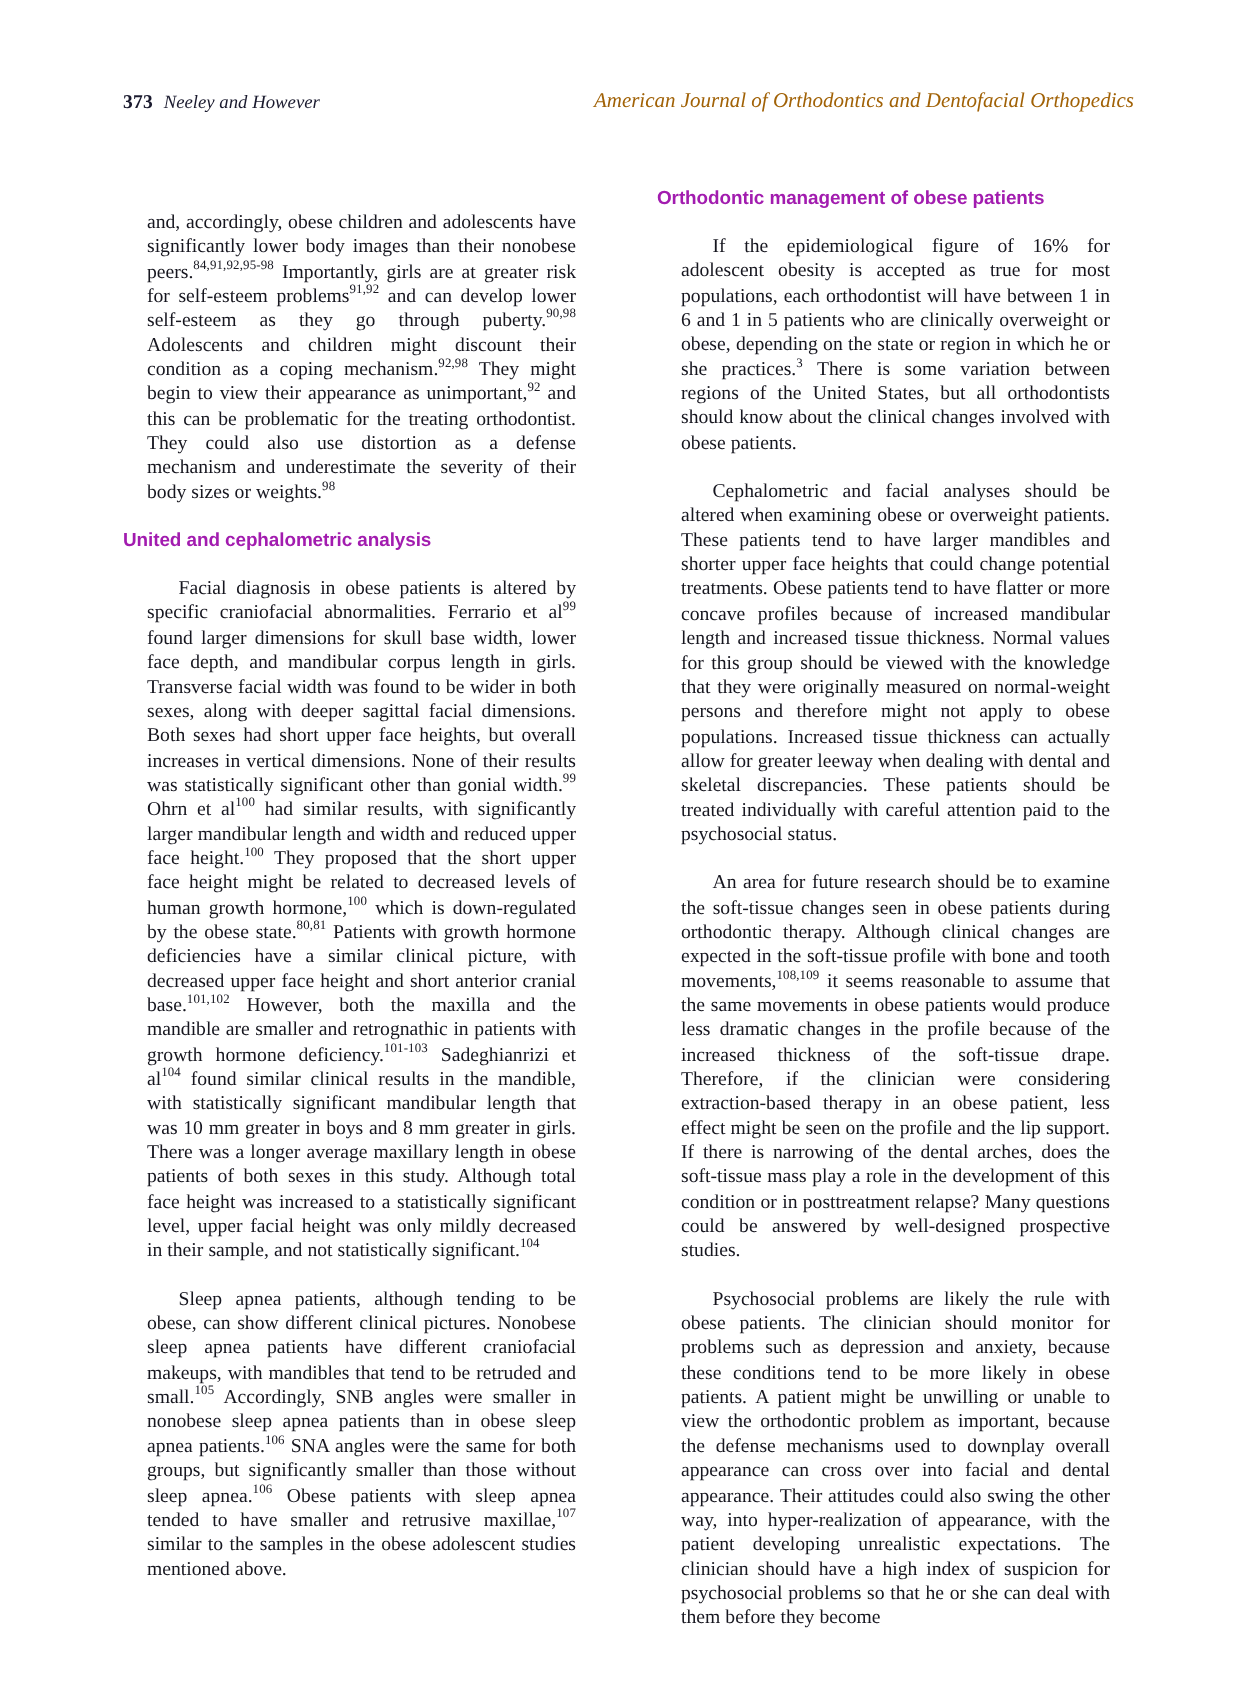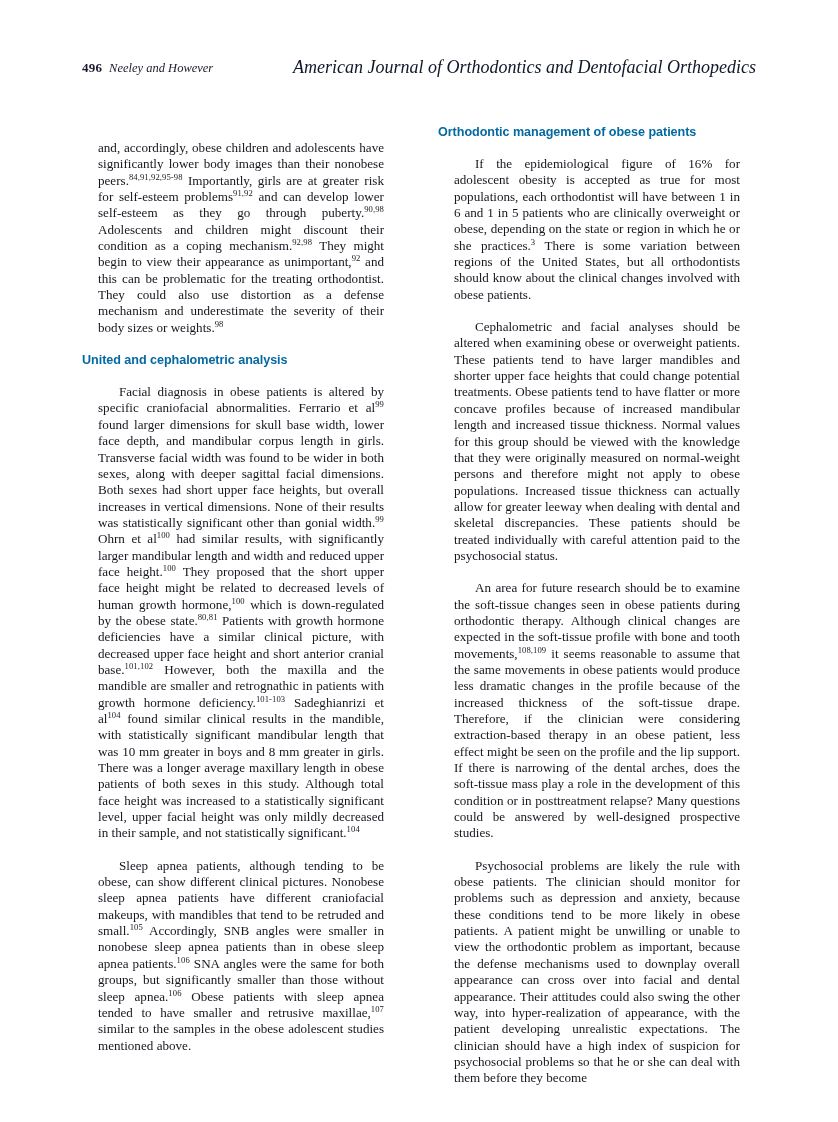--- a/index.html
+++ b/index.html
@@ -43,22 +43,22 @@
     font-size: 12.5px;
     margin-left: 7px;
   }
   .rh-right {
     position: absolute;
     right: 0;
     top: 0;
     text-align: right;
     font-family: "Liberation Serif", serif;
     font-style: italic;
-    font-size: 18px;
-    color: #0f172a;
+    font-size: 14px;
+    color: #a16207;
     line-height: 15.5px;
   }
   .rh-right div { white-space: nowrap; }
 
   .columns {
     position: absolute;
     top: 124px;
     left: 82px;
     width: 674px;
     height: 930px;
@@ -79,42 +79,42 @@
     -webkit-hyphens: none;
     hyphens: none;
     word-spacing: 0.1px;
   }
   p.body.noindent { text-indent: 0; }
   h2.subhead {
     margin: 0;
     font-family: "Liberation Sans", sans-serif;
     font-size: 12.6px;
     font-weight: bold;
-    color: #0369a1;
+    color: #a21caf;
     line-height: 16px;
     text-indent: 0;
     letter-spacing: -0.05px;
   }
   .gap-before-head { margin-top: 17px; }
   .gap-after-head { margin-top: 9px; }
   sup {
     font-size: 8.6px;
     vertical-align: super;
     line-height: 0;
     letter-spacing: 0.1px;
   }
 </style>
 </head>
 <body>
 
 <div class="page">
 
   <div class="running-head">
     <div class="rh-left">
-      <span class="rh-folio">496</span><span class="rh-authors">Neeley and However</span>
+      <span class="rh-folio">373</span><span class="rh-authors">Neeley and However</span>
     </div>
     <div class="rh-right">
       <div>American Journal of Orthodontics and Dentofacial Orthopedics</div>
     </div>
   </div>
 
   <div class="columns">
 
     <div class="col">
 

